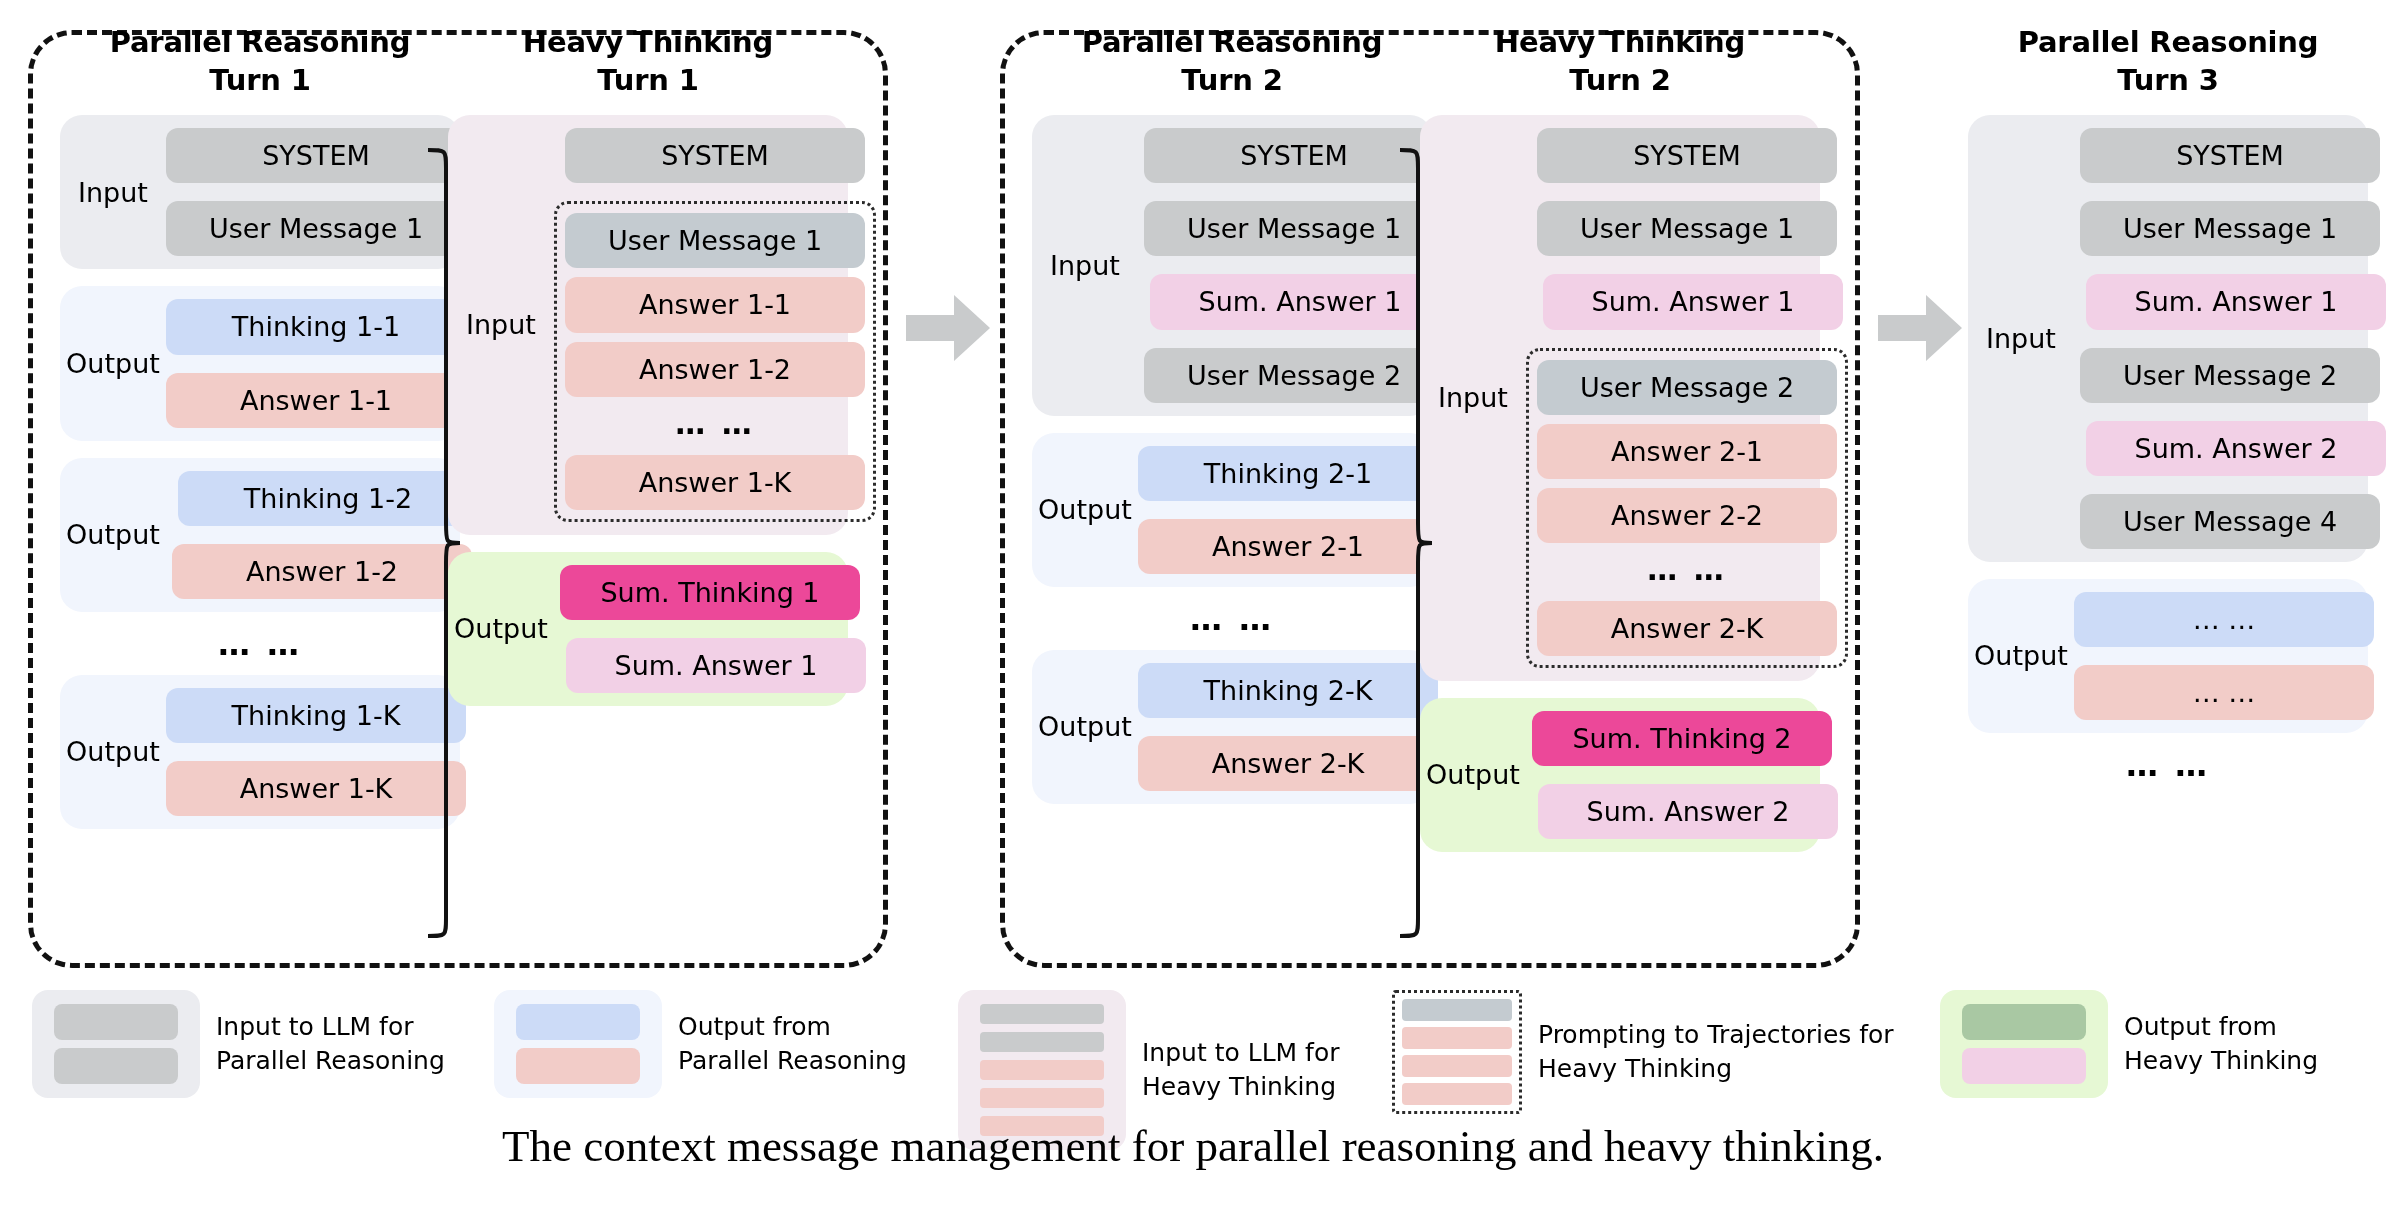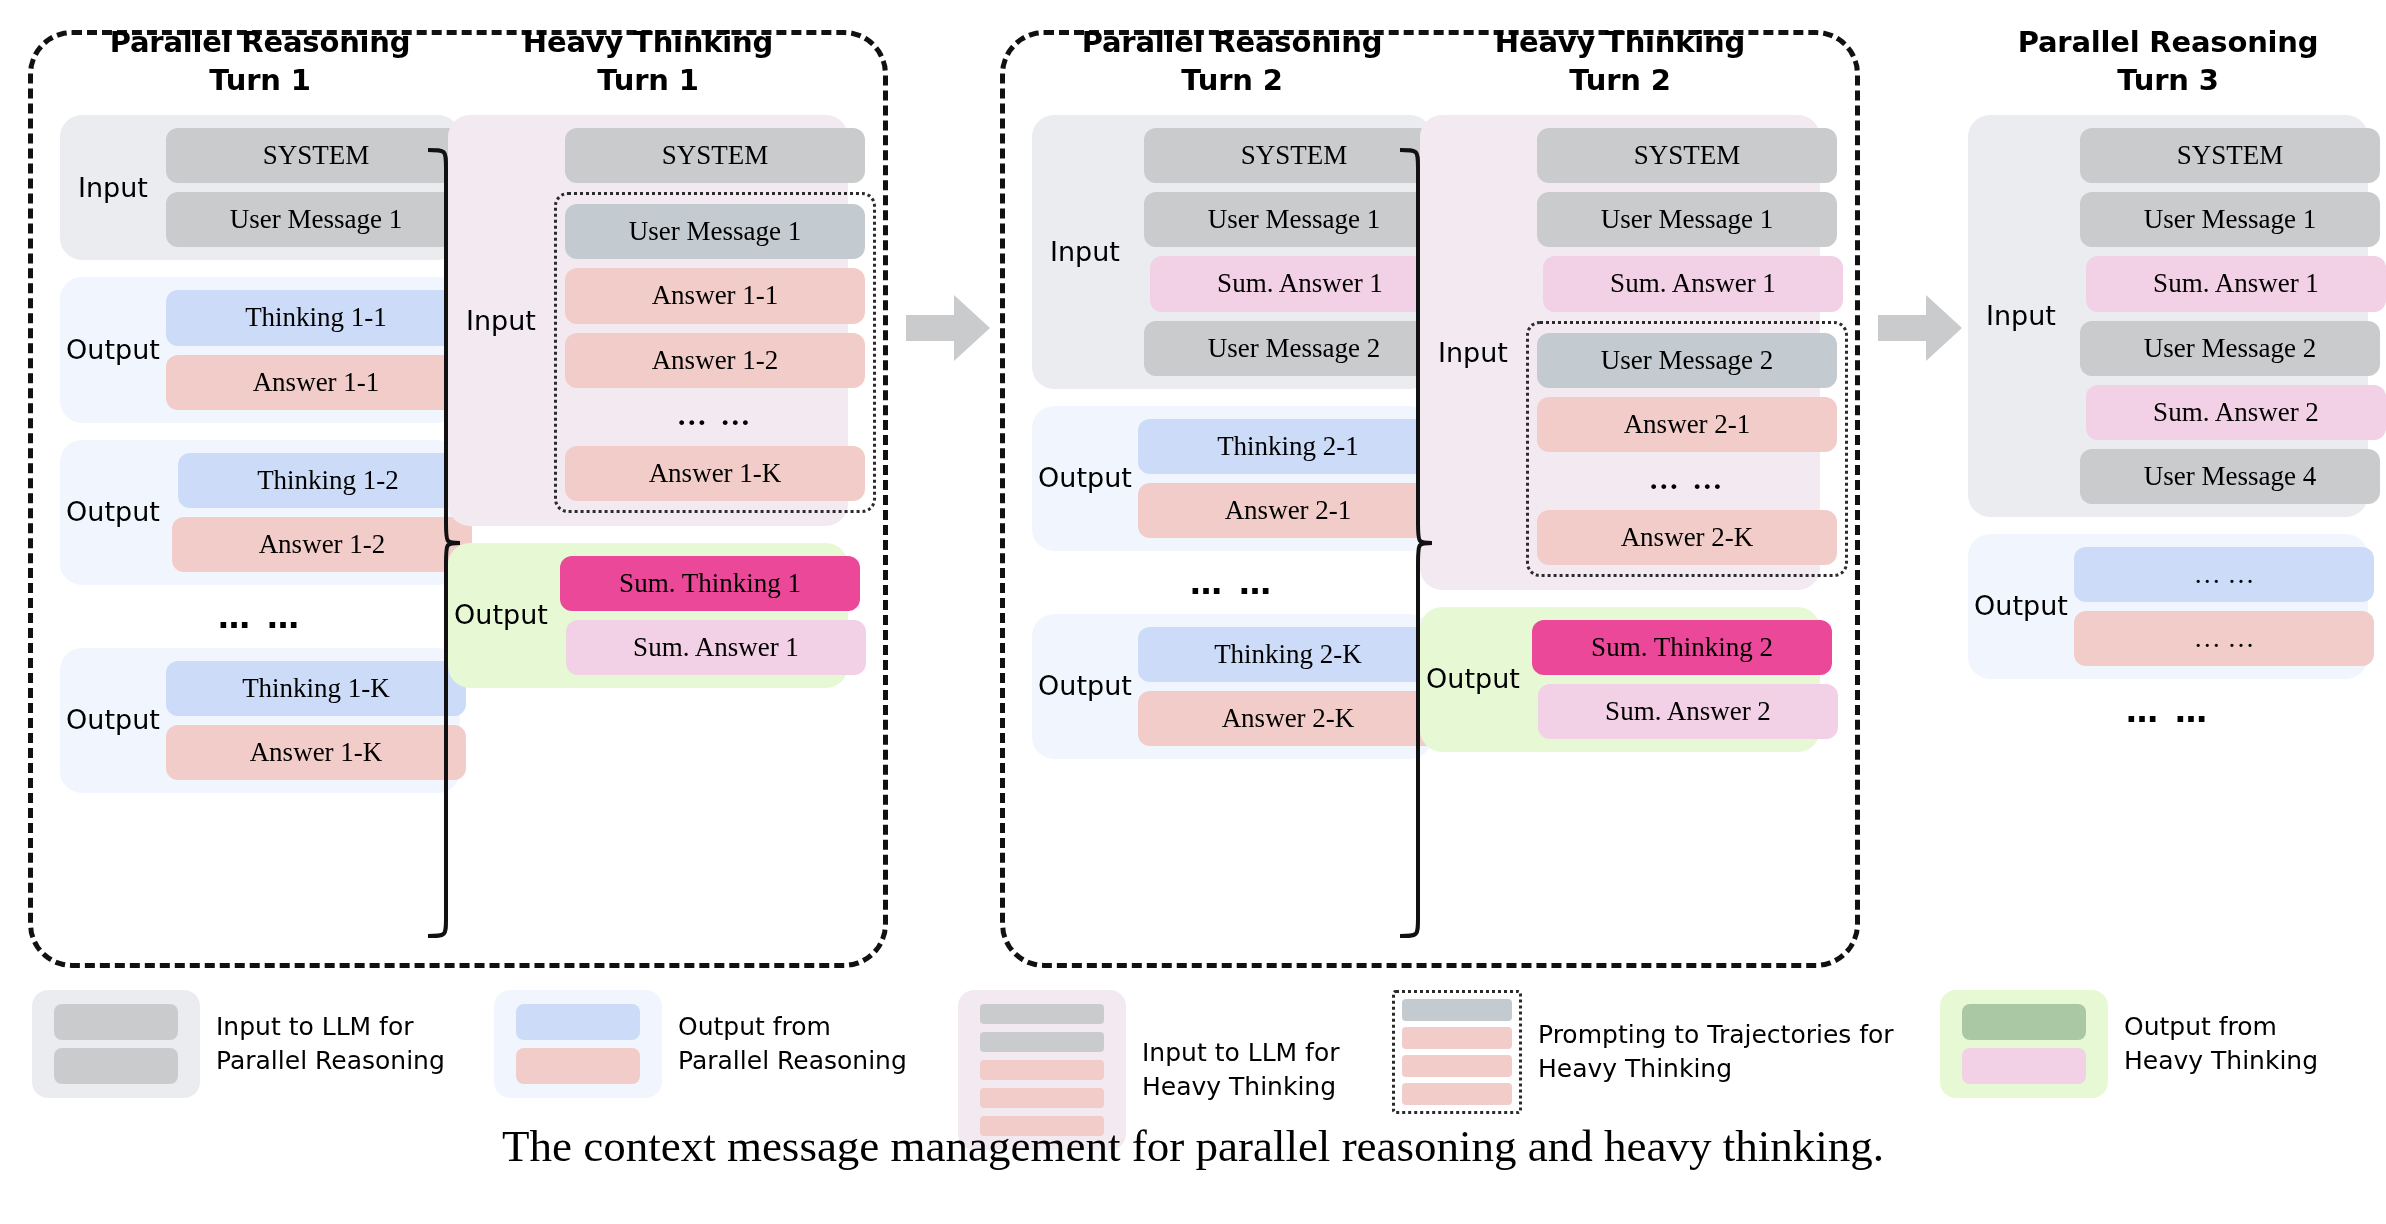--- a/index.html
+++ b/index.html
@@ -65,22 +65,21 @@
     min-width: 106px;
     text-align: center;
     font-size: 27px;
     color: #000000;
     line-height: 1.1;
   }
   .group-body {
     flex: 1;
     display: flex;
     flex-direction: column;
-    gap: 9px;
-    font-family: Liberation Serif, serif;
+    gap: 18px;
   }
 
   
   .g-pr-input  { background: #ebecf0; }
   .g-pr-output { background: #f1f5fd; }
   .g-ht-input  { background: #f2eaf0; }
   .g-ht-output { background: #e6f8d4; }
 
   
   .chip {
@@ -292,20 +291,21 @@
         <div style="margin-top: 16px;">
           <div class="group g-ht-input">
             <div class="group-label">Input</div>
             <div class="group-body" style="align-items: center;">
               <div class="chip c-system" style="width: 300px;">SYSTEM</div>
               <div class="chip c-user" style="width: 300px;">User Message 1</div>
               <div class="chip c-sumans" style="width: 300px;">Sum. Answer 1</div>
               <div class="dotted-wrap">
                 <div class="chip c-user-d" style="width: 300px;">User Message 2</div>
                 <div class="chip c-answer" style="width: 300px;">Answer 2-1</div>
+                <div class="chip c-answer" style="width: 300px;">Answer 2-2</div>
                 <div class="ellipsis">… …</div>
                 <div class="chip c-answer" style="width: 300px;">Answer 2-K</div>
               </div>
             </div>
           </div>
           <div class="group g-ht-output">
             <div class="group-label">Output</div>
             <div class="group-body" style="align-items: center;">
               <div class="chip c-sumthink" style="width: 300px;">Sum. Thinking 2</div>
               <div class="chip c-sumans" style="width: 300px;">Sum. Answer 2</div>

